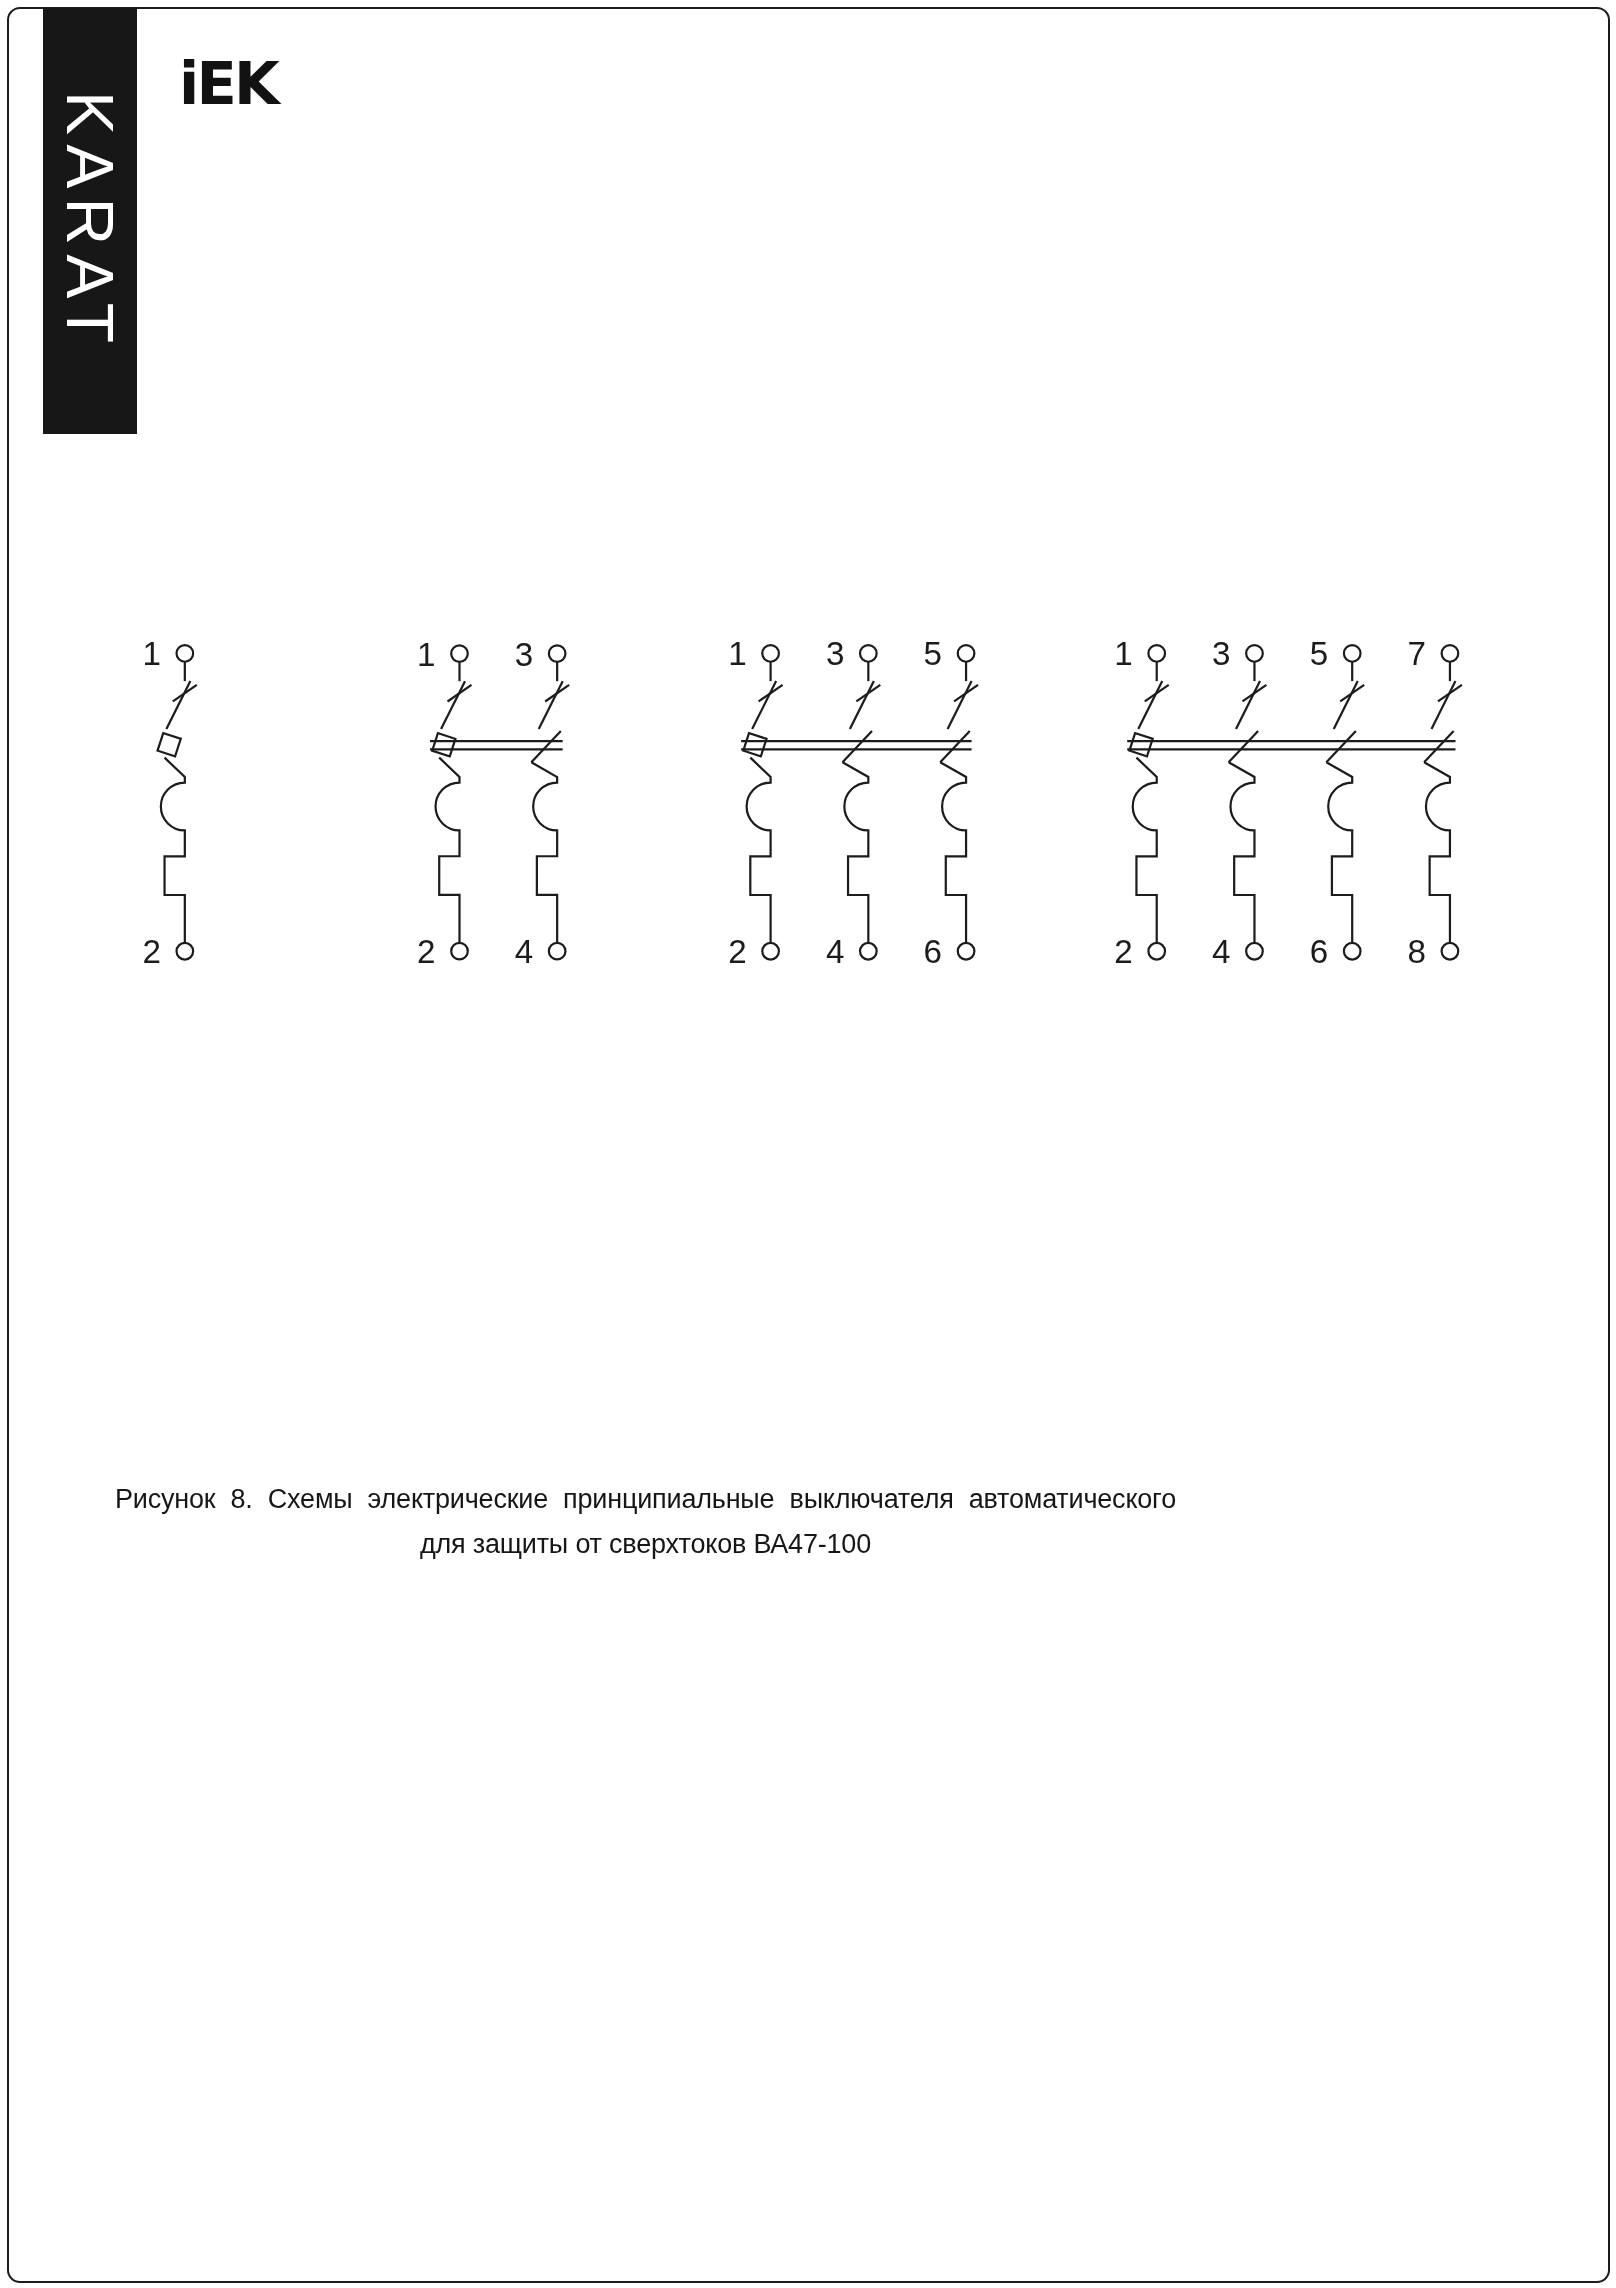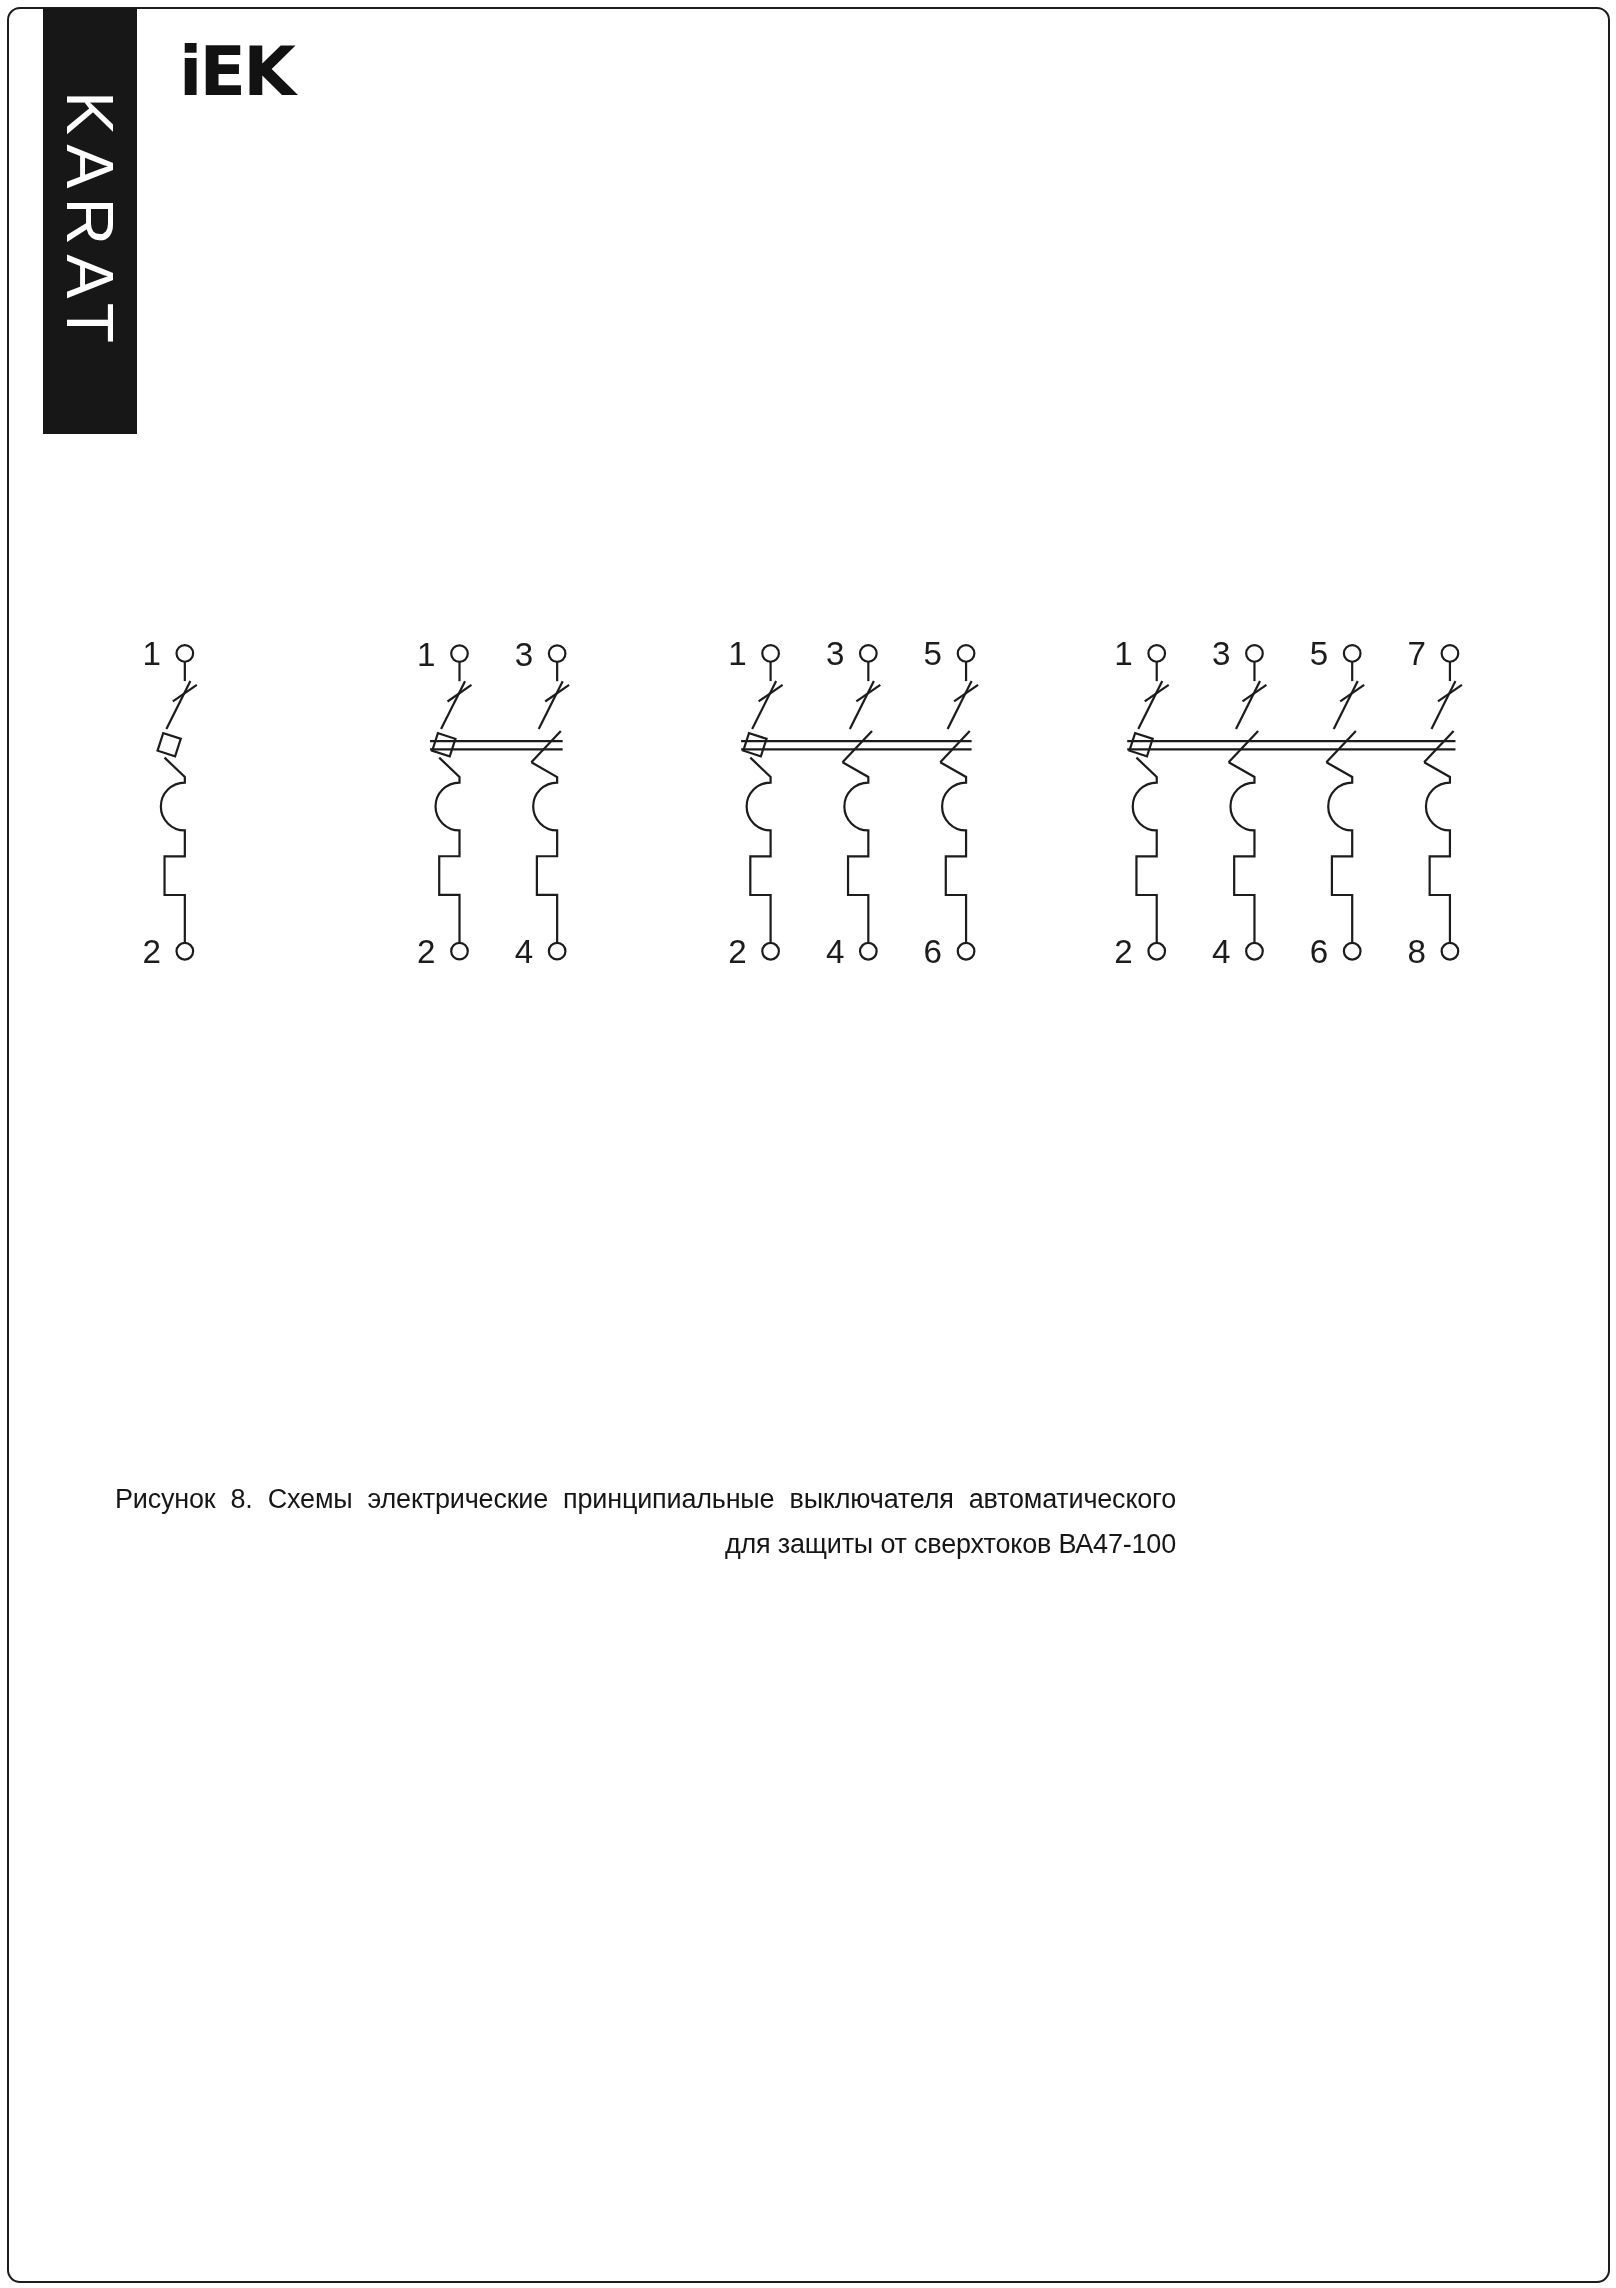--- a/index.html
+++ b/index.html
@@ -27,25 +27,25 @@
   .banner-text{
     writing-mode:vertical-rl;
     text-orientation:mixed;
     color:#ffffff;
     font-size:66px;
     letter-spacing:9.2px;
     font-family:"Liberation Sans", sans-serif;
   }
   .logo{
     position:absolute;
-    left:179px;top:38px;
+    left:179px;top:54px;
     color:#121212;
     font-family:"DejaVu Sans", sans-serif;
     font-weight:bold;
-    font-size:68px;
+    font-size:59px;
     letter-spacing:-2.8px;
     line-height:1;
   }
   .diagrams{position:absolute;left:0;top:0;width:100%;height:100%;}
   .d{position:absolute;top:635px;}
   .d1{left:120px;}
   .d2{left:395px;}
   .d3{left:706px;}
   .d4{left:1092px;}
   .caption{
@@ -55,21 +55,21 @@
     color:#161616;
     font-size:27px;
     line-height:45px;
     letter-spacing:-0.2px;
   }
   .cap1{
     text-align:justify;
     text-align-last:justify;
   }
   .cap2{
-    text-align:right;
+    text-align:center;
   }
 </style>
 </head>
 <body>
 
 <div class="page">
 
   <div class="frame"></div>
 
   <div class="banner">

